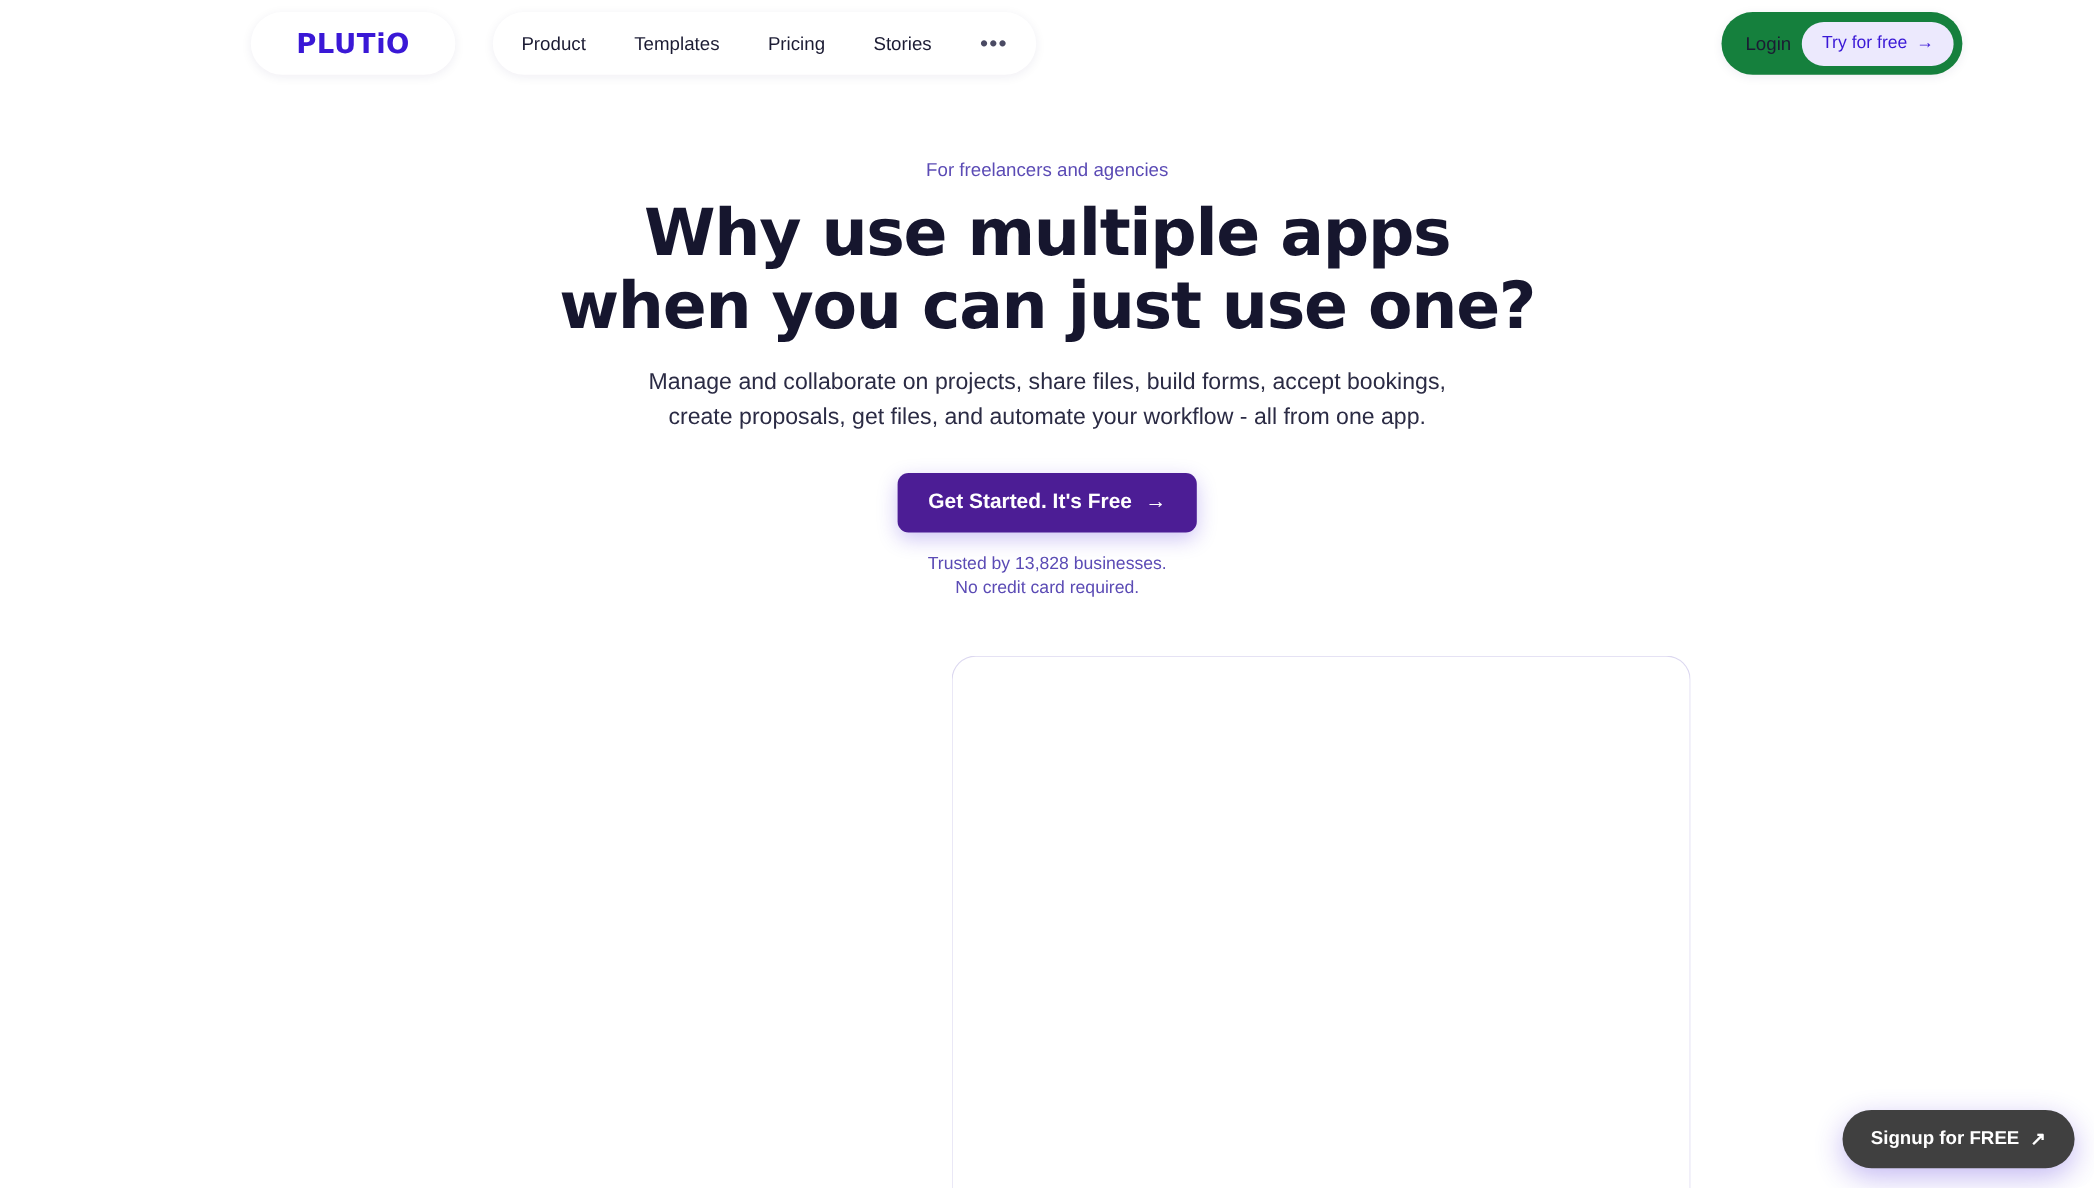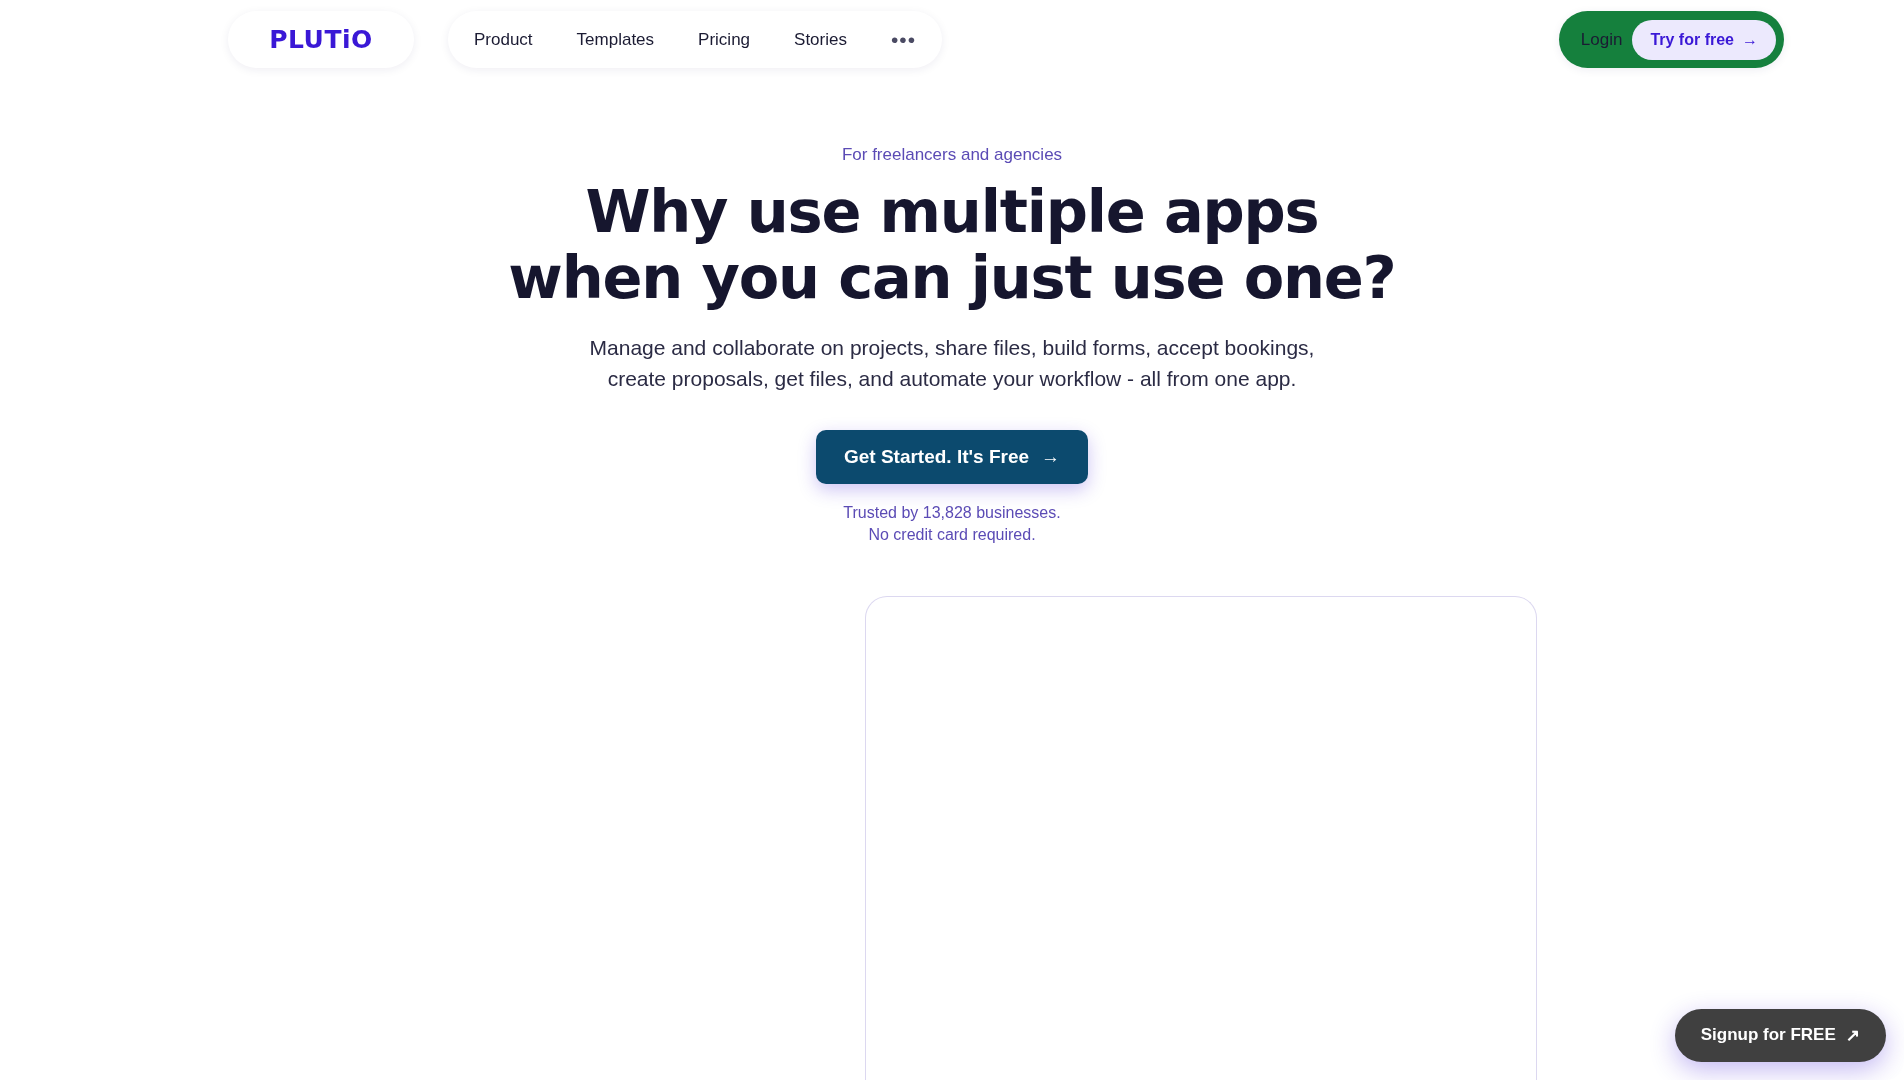--- a/index.html
+++ b/index.html
@@ -45,39 +45,39 @@
   .nav-more { font-size: 21px; color: #4a4a63; letter-spacing: 1px; line-height: 10px; cursor: pointer; }
   .auth-pill {
     position: absolute; right: 120px; top: 11px;
     height: 57px; padding: 0 8px 0 22px;
     background: #15803d; border-radius: 30px;
     box-shadow: 0 2px 10px rgba(30,20,90,.07);
     display: flex; align-items: center; gap: 10px;
   }
   .login-link { font-size: 17px; color: #1b1b33; cursor: pointer; }
   .try-btn {
-    background: #ece9fd; color: #3a18d6; font-weight: 700; font-size: 16px;
+    background: #ece9fd; color: #3a18d6; font-weight: 400; font-size: 16px;
     border-radius: 24px; padding: 11px 18px; display: flex; align-items: center; gap: 8px;
     border: none; cursor: pointer; font-family: "Liberation Sans", sans-serif;
   }
 
   
   .hero { position: absolute; top: 145px; left: 0; width: 1904px; text-align: center; }
   .eyebrow { font-size: 17px; color: #5b4bb5; margin-bottom: 14px; }
   .hero-title {
     font-size: 59px; line-height: 1.12; font-weight: 800;
     color: #16162e; letter-spacing: -1.2px;
     font-family: "DejaVu Sans", sans-serif;
   }
   .hero-sub {
     margin-top: 22px; font-size: 21px; line-height: 1.45; color: #2b2b44;
   }
   .cta-wrap { margin-top: 36px; }
   .cta-btn {
-    background: #0c4a6e; color: #fff; border: none; border-radius: 10px;
+    background: #4c1d95; color: #fff; border: none; border-radius: 10px;
     font-size: 19px; font-weight: 700; padding: 16px 28px; cursor: pointer;
     display: inline-flex; align-items: center; gap: 12px;
     font-family: "Liberation Sans", sans-serif;
     box-shadow: 0 6px 18px rgba(58,24,214,.25);
   }
   .trust { margin-top: 18px; font-size: 16px; line-height: 1.4; color: #5b4bb5; }
 
   
   .showcase { position: absolute; left: 0; top: 560px; width: 1904px; height: 520px; }
   .section-box {

